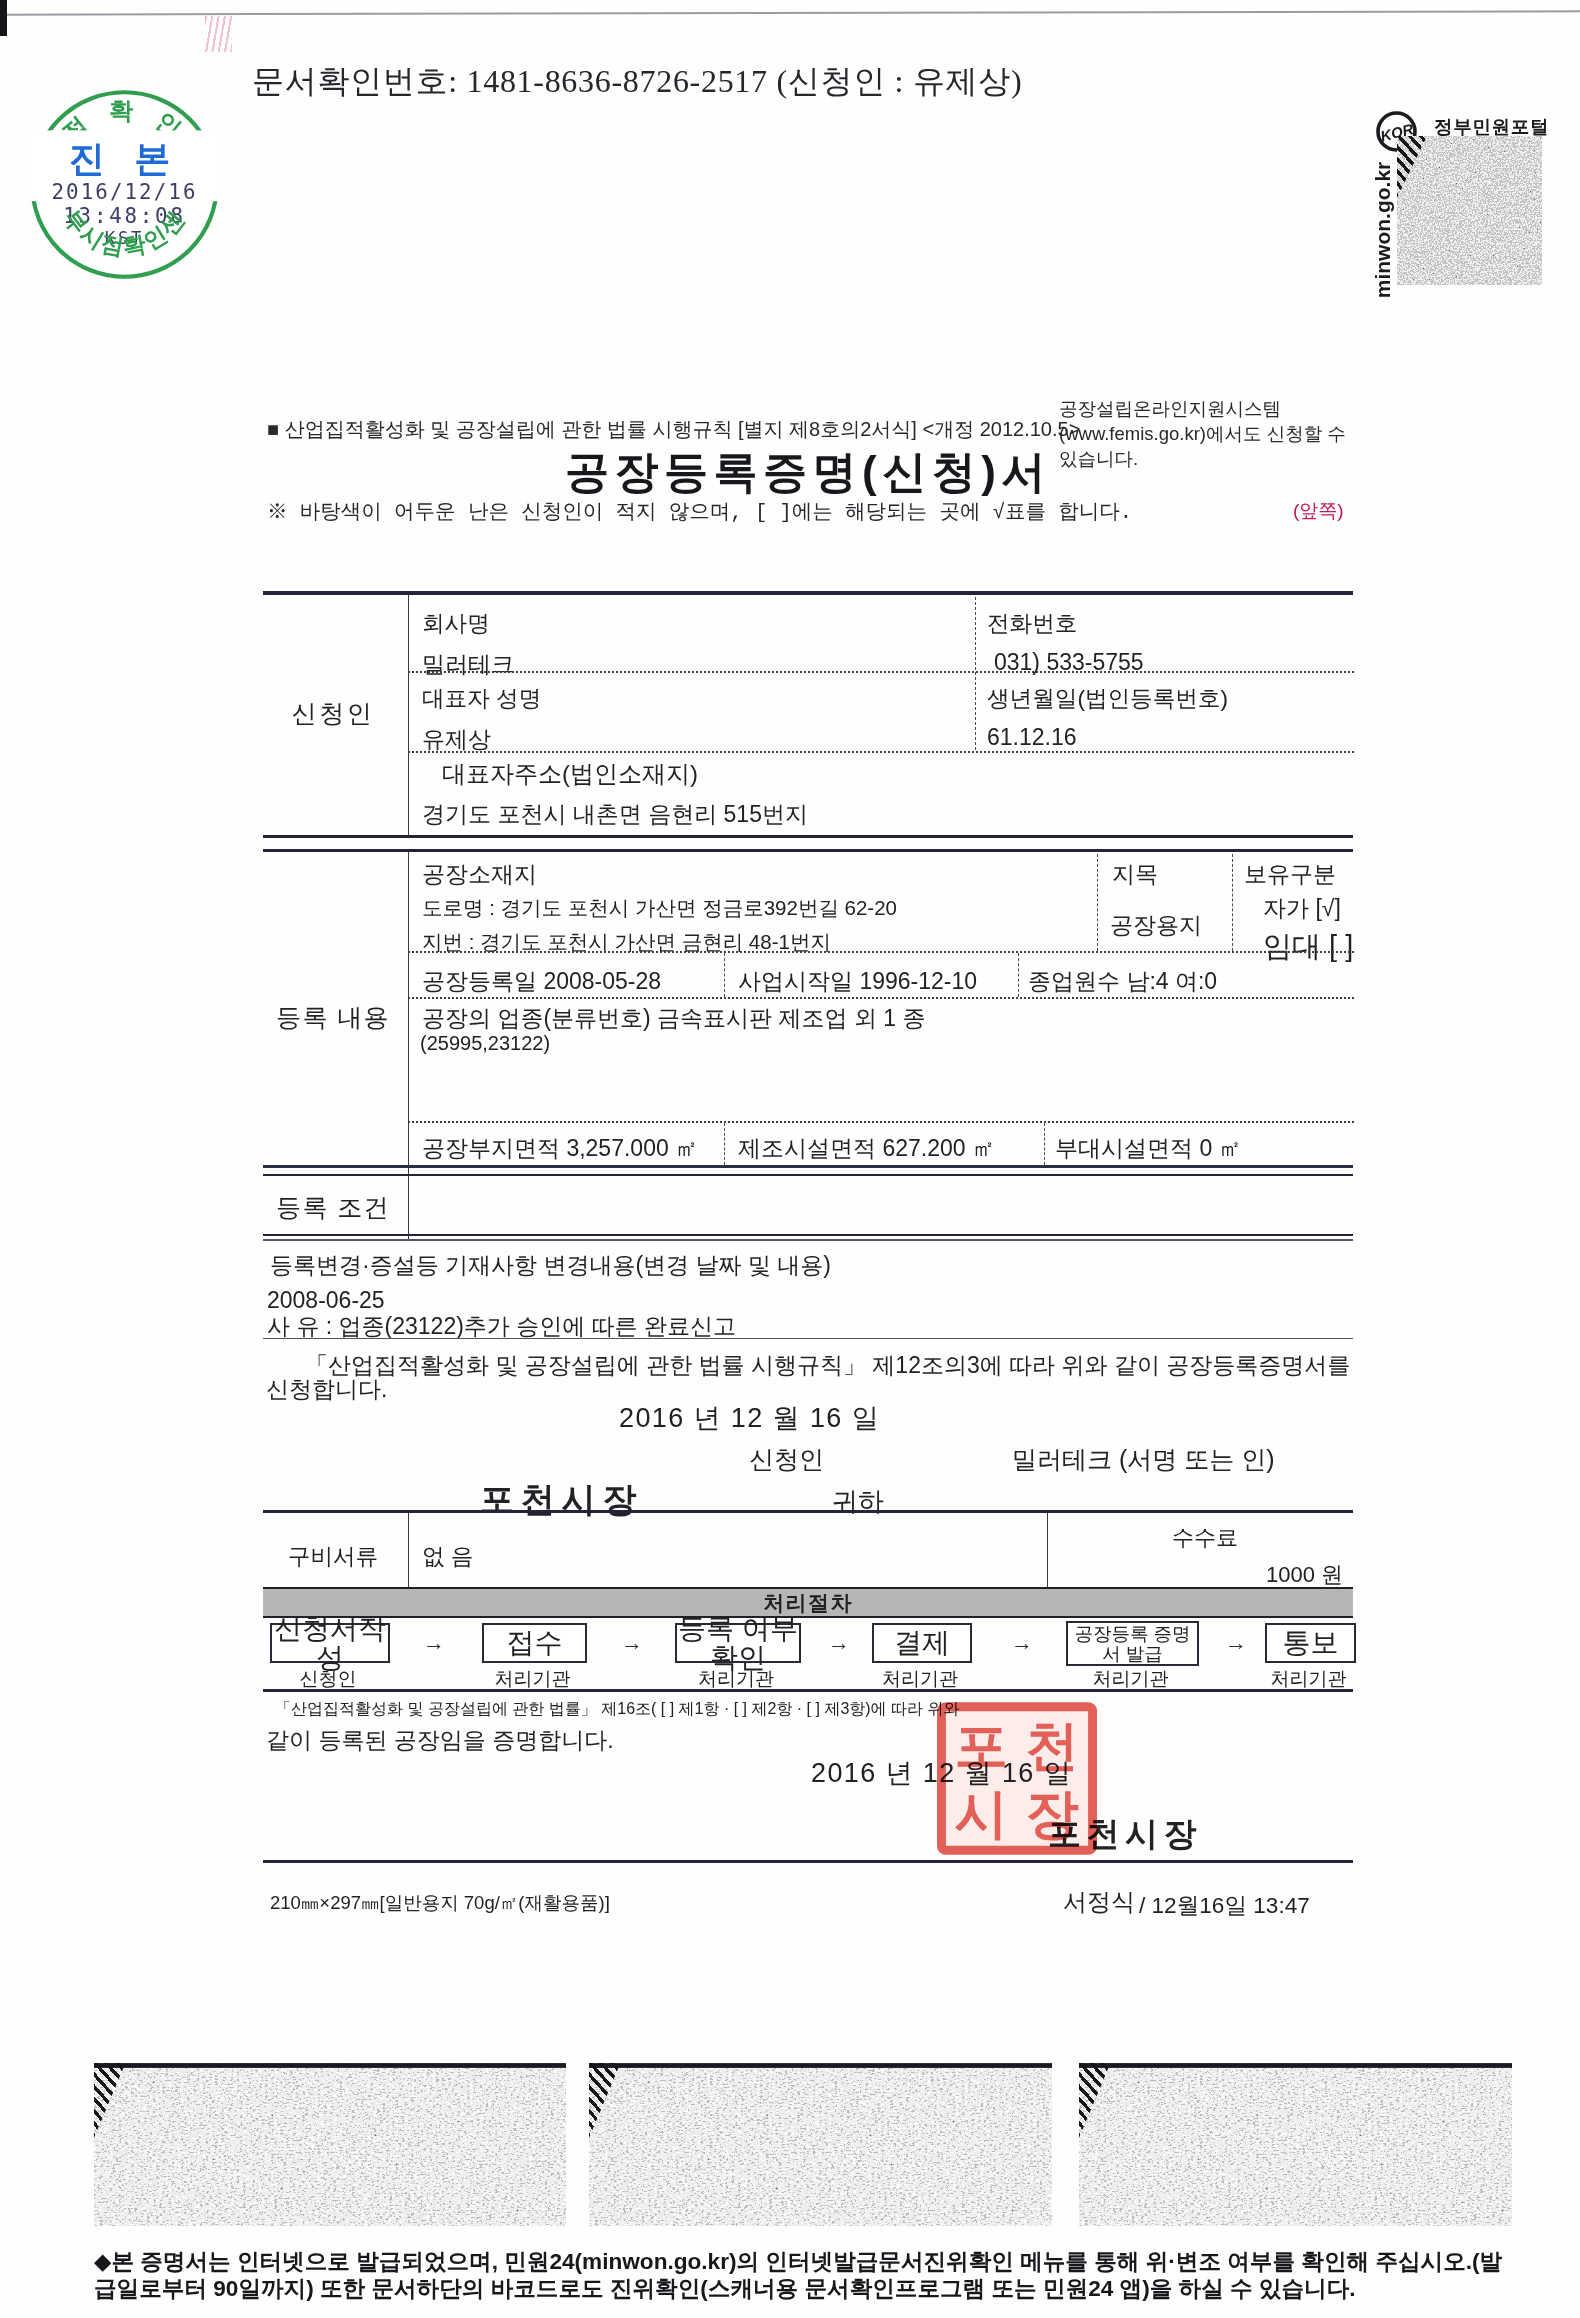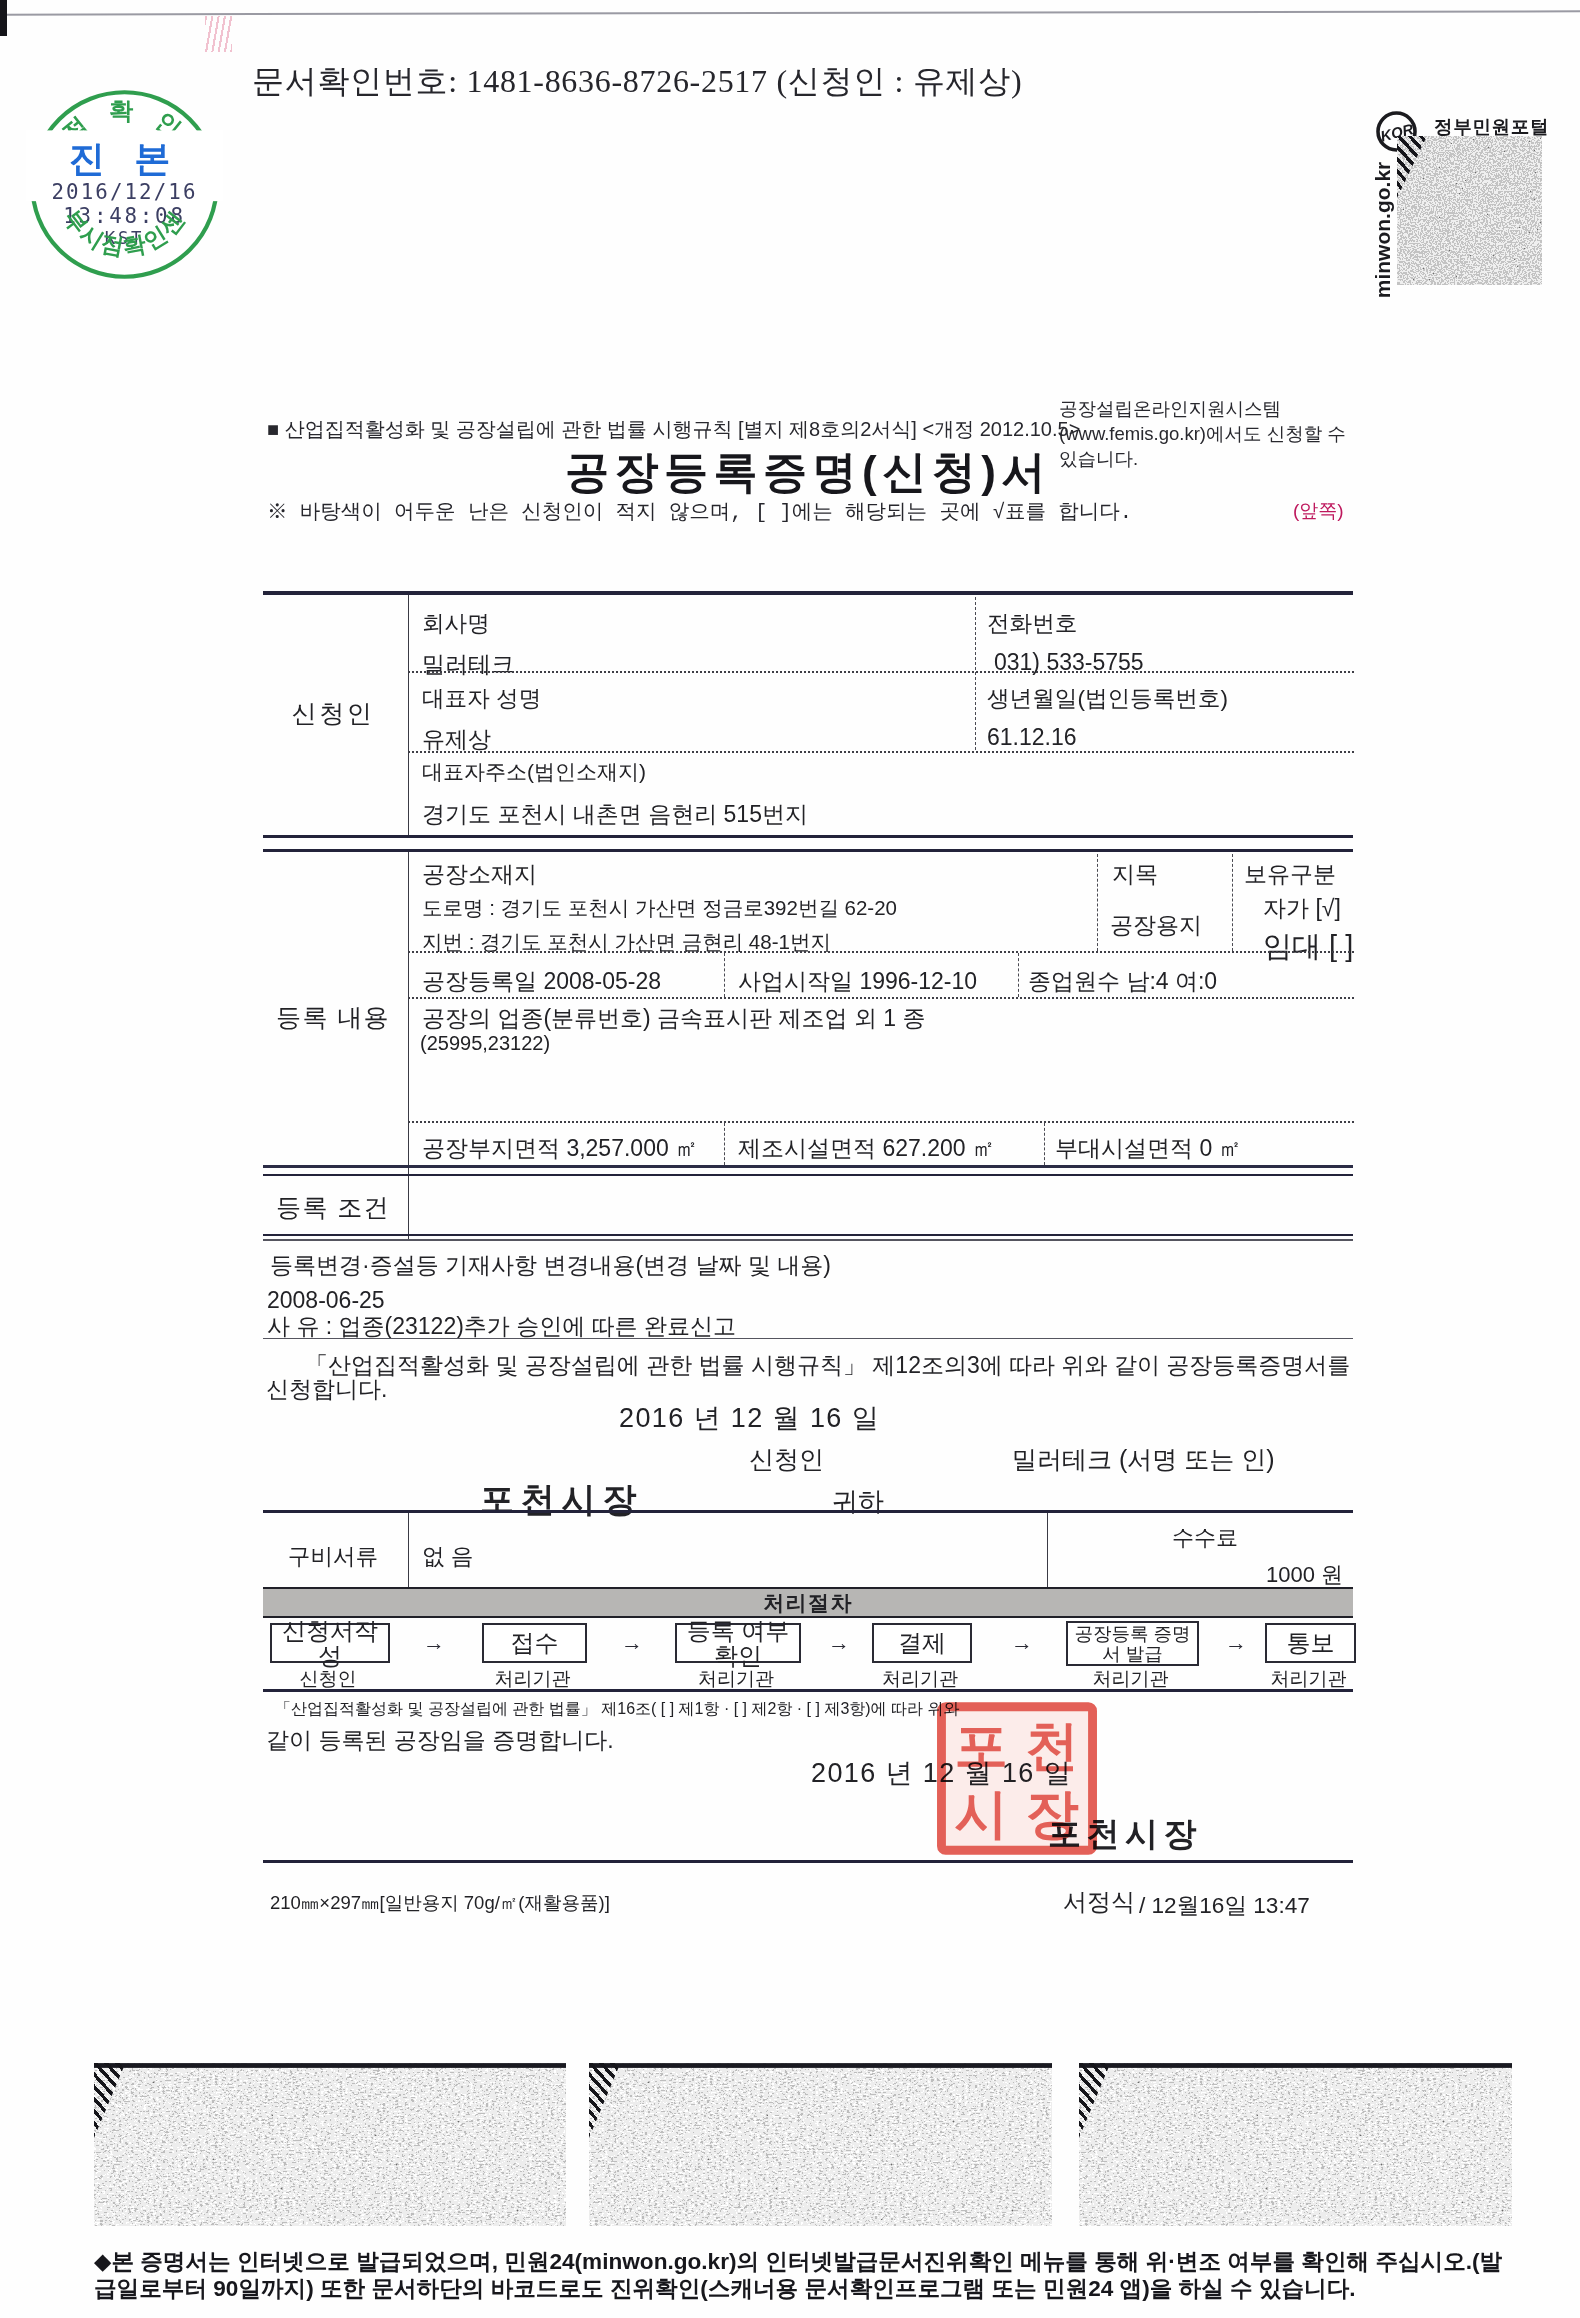--- a/index.html
+++ b/index.html
@@ -9,21 +9,21 @@
   .serif{font-family:"Liberation Serif","DejaVu Serif",serif;}
   .mono{font-family:"DejaVu Sans Mono","Liberation Mono",monospace;}
   .b{font-weight:bold;}
   .c{text-align:center;}
   .hline{position:absolute;height:2.7px;background:#23233a;}
   .hline2{position:absolute;height:1.4px;background:#55555f;}
   .dotline{position:absolute;height:0;border-top:2.1px dotted #3e3e46;}
   .vline{position:absolute;width:1.4px;background:#3a3a44;}
   .vdash{position:absolute;width:0;border-left:1.4px dashed #4a4a52;}
   .grayband{background:#b7b6b4;}
-  .flowbox{position:absolute;border:2.1px solid #2a2a34;background:#fff;display:flex;align-items:center;justify-content:center;font-size:24px;line-height:1.05;text-align:center;}
+  .flowbox{position:absolute;border:2.1px solid #2a2a34;background:#fff;display:flex;align-items:center;justify-content:center;font-size:28px;line-height:1.05;text-align:center;}
   .actor{position:absolute;font-size:19px;}
   .arrow{position:absolute;font-size:22px;color:#2a2a34;}
   .stripes{position:absolute;width:31.5px;height:75px;background:repeating-linear-gradient(48deg,#15151a 0 3.4px,rgba(0,0,0,0) 3.4px 8.2px);clip-path:polygon(0 0,100% 0,0 100%);}
 </style>
 </head>
 <body>
 
 <div class="page">
 
   <svg width="0" height="0" style="position:absolute">
@@ -108,21 +108,21 @@
   <div class="abs" style="left:987px;top:608px;font-size:22.6px;">전화번호</div>
   <div class="abs" style="left:994px;top:649px;font-size:23px;">031) 533-5755</div>
   <div class="dotline" style="left:408px;top:671px;width:946px;"></div>
 
   <div class="abs" style="left:422px;top:683px;font-size:22.6px;">대표자 성명</div>
   <div class="abs" style="left:422px;top:724px;font-size:23px;">유제상</div>
   <div class="abs" style="left:987px;top:683px;font-size:22.6px;">생년월일(법인등록번호)</div>
   <div class="abs" style="left:987px;top:724px;font-size:23px;">61.12.16</div>
   <div class="dotline" style="left:408px;top:751px;width:946px;"></div>
 
-  <div class="abs" style="left:422px;top:758px;font-size:21px;">대표자주소(법인소재지)</div>
+  <div class="abs" style="left:442px;top:758px;font-size:24px;">대표자주소(법인소재지)</div>
   <div class="abs" style="left:422px;top:799px;font-size:23px;">경기도 포천시 내촌면 음현리 515번지</div>
   <div class="hline" style="left:263px;top:835px;width:1090px;height:3.4px;"></div>
 
   <div class="hline" style="left:263px;top:849px;width:1090px;height:3.4px;"></div>
   <div class="vline" style="left:408px;top:852px;height:387px;"></div>
   <div class="abs c" style="left:263px;top:1001px;width:140px;font-size:25px;letter-spacing:1.4px;">등록 내용</div>
 
   <div class="abs" style="left:422px;top:859px;font-size:23px;">공장소재지</div>
   <div class="abs" style="left:422px;top:894px;font-size:20.5px;">도로명 : 경기도 포천시 가산면 정금로392번길 62-20</div>
   <div class="abs" style="left:422px;top:928px;font-size:20.5px;">지번 : 경기도 포천시 가산면 금현리 48-1번지</div>

